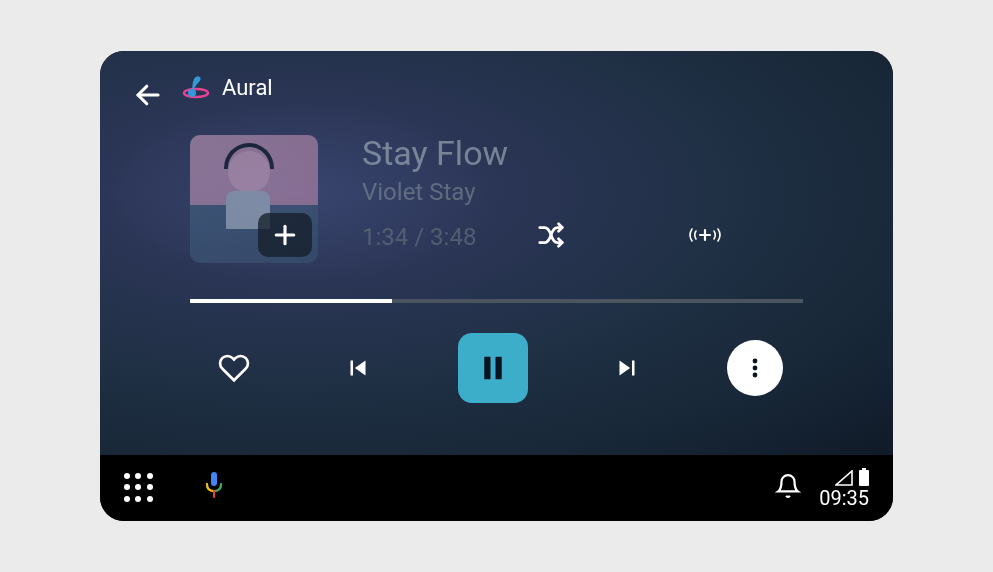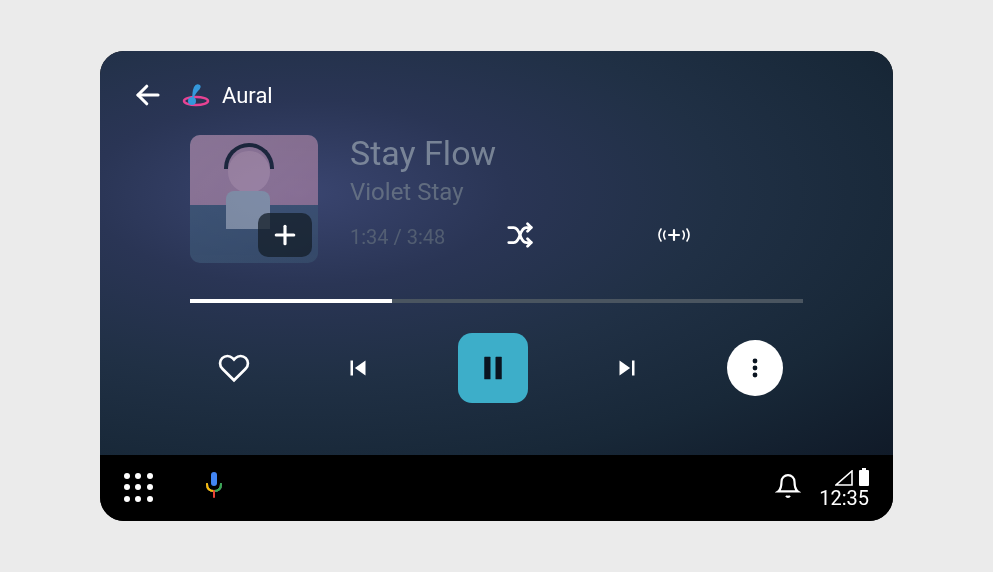--- a/index.html
+++ b/index.html
@@ -30,22 +30,22 @@
   .main-area {
     width: 100%;
     height: 404px;
     background: radial-gradient(ellipse at 25% 35%, #3a4570 0%, #2a3555 25%, #203045 50%, #182838 75%, #101a28 100%);
     position: relative;
     overflow: hidden;
   }
   
   .top-bar {
     display: flex;
-    align-items: center;
-    padding: 12px 24px 0 24px;
+    align-items: flex-start;
+    padding: 20px 24px 0 24px;
     height: 76px;
   }
   
   .back-button {
     width: 48px;
     height: 48px;
     display: flex;
     align-items: center;
     justify-content: center;
     cursor: pointer;
@@ -85,21 +85,21 @@
     font-size: 22px;
   }
   
   .content-area {
     padding: 0 90px;
     margin-top: 8px;
   }
   
   .now-playing-row {
     display: flex;
-    gap: 32px;
+    gap: 44px;
     align-items: flex-start;
   }
   
   .album-art {
     width: 128px;
     height: 128px;
     border-radius: 10px;
     background: linear-gradient(135deg, #4a6b8a 0%, #3a5572 100%);
     position: relative;
     overflow: hidden;
@@ -195,21 +195,21 @@
   
   .time-row {
     display: flex;
     align-items: center;
     margin-top: 14px;
     gap: 60px;
   }
   
   .time-text {
     color: #6a7680;
-    font-size: 20px;
+    font-size: 24px;
     opacity: 0.6;
   }
   
   .inline-icon {
     color: #fff;
     cursor: pointer;
   }
   
   .progress-bar {
     width: 100%;
@@ -458,17 +458,17 @@
       <div class="clock-area">
         <div class="status-icons-top">
           <svg width="18" height="16" viewBox="0 0 18 16" fill="none" stroke="#fff" stroke-width="1.6">
             <path d="M1 15 L17 15 L17 1 Z"></path>
           </svg>
           <svg width="10" height="18" viewBox="0 0 10 18" fill="#fff">
             <rect x="3" y="0" width="4" height="2"></rect>
             <rect x="0" y="2" width="10" height="16" rx="1"></rect>
           </svg>
         </div>
-        <div class="clock">12:35</div>
+        <div class="clock">09:35</div>
       </div>
     </div>
   </div>
 </div>
 
 </body></html>

